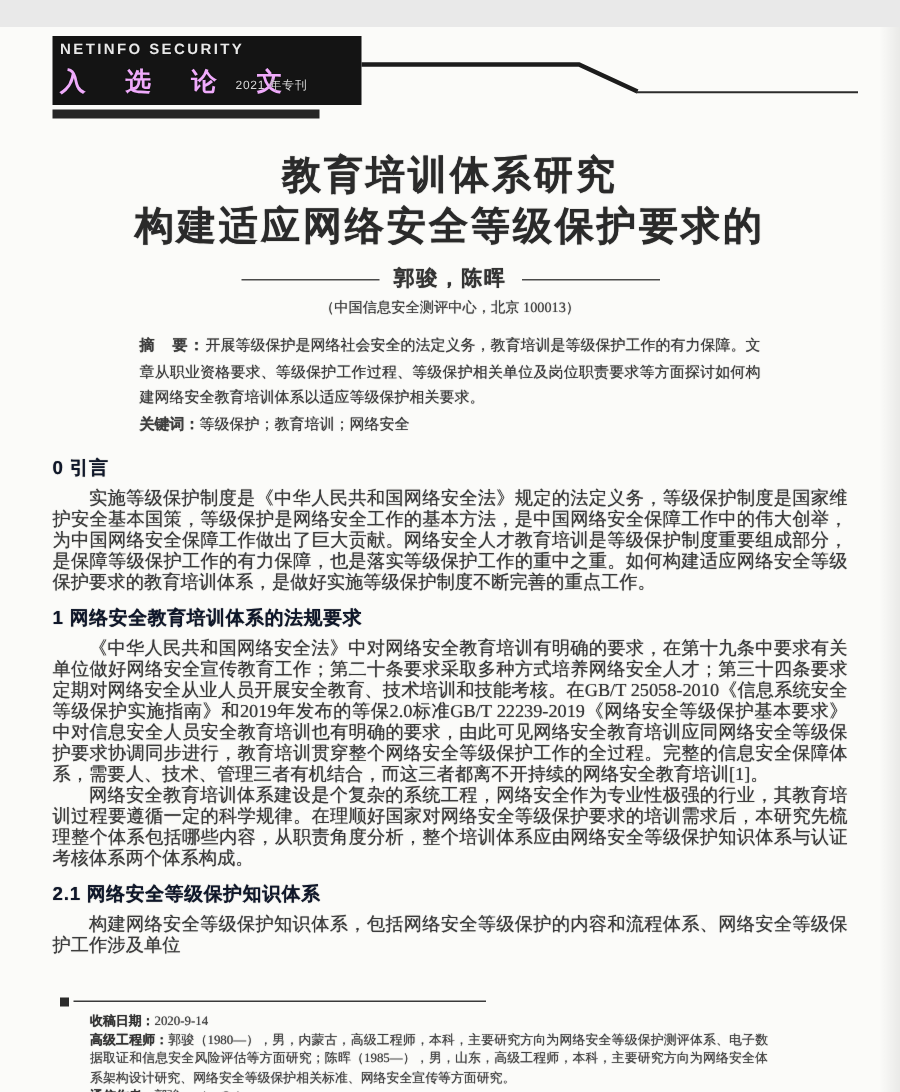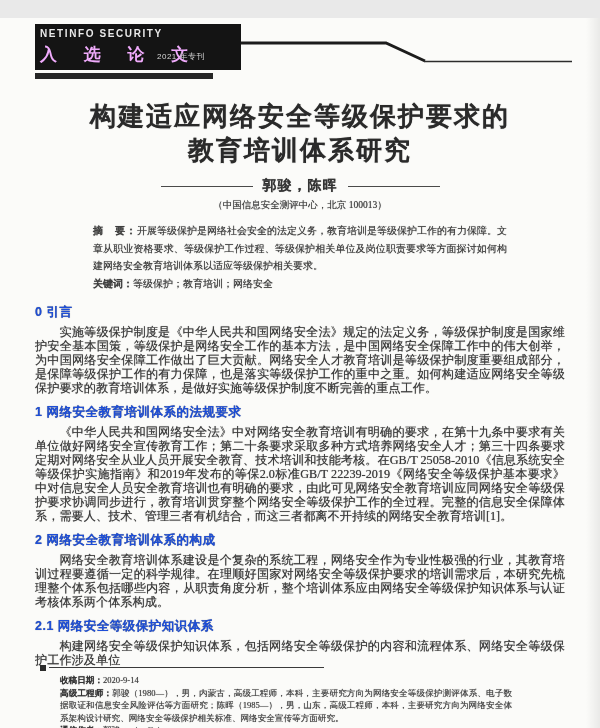--- a/index.html
+++ b/index.html
@@ -57,21 +57,21 @@
   .abstract {
     margin:10px 58px 0 58px; font-size:10px; line-height:17.5px;
     text-align:justify; color:#3e3e3e;
   }
   .abstract .lbl { font-weight:bold; letter-spacing:1px; }
   .keywords { margin:0 58px; font-size:10px; line-height:17.5px; color:#3e3e3e; }
   .keywords .lbl { font-weight:bold; }
 
   .sec-h {
     font-family:"Liberation Sans","DejaVu Sans",sans-serif;
-    font-size:12.5px; font-weight:bold; color:#1d4ed8;
+    font-size:12.5px; font-weight:bold; color:#0f172a;
     margin-top:9px; margin-bottom:4px; letter-spacing:0.5px;
   }
   .sec-h.first { margin-top:12px; }
   .para {
     font-size:12.2px; line-height:14px; text-align:justify;
     text-indent:2em; color:#3c3c3c;
   }
 
   
   .footnote { position:absolute; left:40px; top:646px; width:478px; }
@@ -97,22 +97,22 @@
   </div>
   <div class="mast-strip"></div>
   <svg class="deco-svg" viewBox="0 0 600 70">
     <path d="M241 25 L386 25 L425 43" stroke="#1c1c1c" stroke-width="3" fill="none"></path>
     <path d="M424 43.5 L572 43.5" stroke="#2c2c2c" stroke-width="1.3" fill="none"></path>
   </svg>
 
   <div class="article scan">
 
     <div class="title">
+      <div>教育培训体系研究</div>
       <div>构建适应网络安全等级保护要求的</div>
-      <div>教育培训体系研究</div>
     </div>
 
     <div class="byline">
       <div class="rule"></div>
       <div class="names">郭骏，陈晖</div>
       <div class="rule"></div>
     </div>
 
     <div class="affiliation">（中国信息安全测评中心，北京 100013）</div>
 
@@ -122,21 +122,20 @@
     <div class="keywords">
       <span class="lbl">关键词：</span><span>等级保护；教育培训；网络安全</span>
     </div>
 
     <div class="sec-h first">0 引言</div>
     <p class="para">实施等级保护制度是《中华人民共和国网络安全法》规定的法定义务，等级保护制度是国家维护安全基本国策，等级保护是网络安全工作的基本方法，是中国网络安全保障工作中的伟大创举，为中国网络安全保障工作做出了巨大贡献。网络安全人才教育培训是等级保护制度重要组成部分，是保障等级保护工作的有力保障，也是落实等级保护工作的重中之重。如何构建适应网络安全等级保护要求的教育培训体系，是做好实施等级保护制度不断完善的重点工作。</p>
 
     <div class="sec-h">1 网络安全教育培训体系的法规要求</div>
     <p class="para">《中华人民共和国网络安全法》中对网络安全教育培训有明确的要求，在第十九条中要求有关单位做好网络安全宣传教育工作；第二十条要求采取多种方式培养网络安全人才；第三十四条要求定期对网络安全从业人员开展安全教育、技术培训和技能考核。在GB/T 25058-2010《信息系统安全等级保护实施指南》和2019年发布的等保2.0标准GB/T 22239-2019《网络安全等级保护基本要求》中对信息安全人员安全教育培训也有明确的要求，由此可见网络安全教育培训应同网络安全等级保护要求协调同步进行，教育培训贯穿整个网络安全等级保护工作的全过程。完整的信息安全保障体系，需要人、技术、管理三者有机结合，而这三者都离不开持续的网络安全教育培训[1]。</p>
 
-    <div class="sec-h">2 网络安全教育培训体系的构成</div>
     <p class="para">网络安全教育培训体系建设是个复杂的系统工程，网络安全作为专业性极强的行业，其教育培训过程要遵循一定的科学规律。在理顺好国家对网络安全等级保护要求的培训需求后，本研究先梳理整个体系包括哪些内容，从职责角度分析，整个培训体系应由网络安全等级保护知识体系与认证考核体系两个体系构成。</p>
 
     <div class="sec-h">2.1 网络安全等级保护知识体系</div>
     <p class="para">构建网络安全等级保护知识体系，包括网络安全等级保护的内容和流程体系、网络安全等级保护工作涉及单位</p>
 
   </div>
 
   <div class="footnote scan">
     <div class="fn-divider">
       <div class="fn-square"></div>

